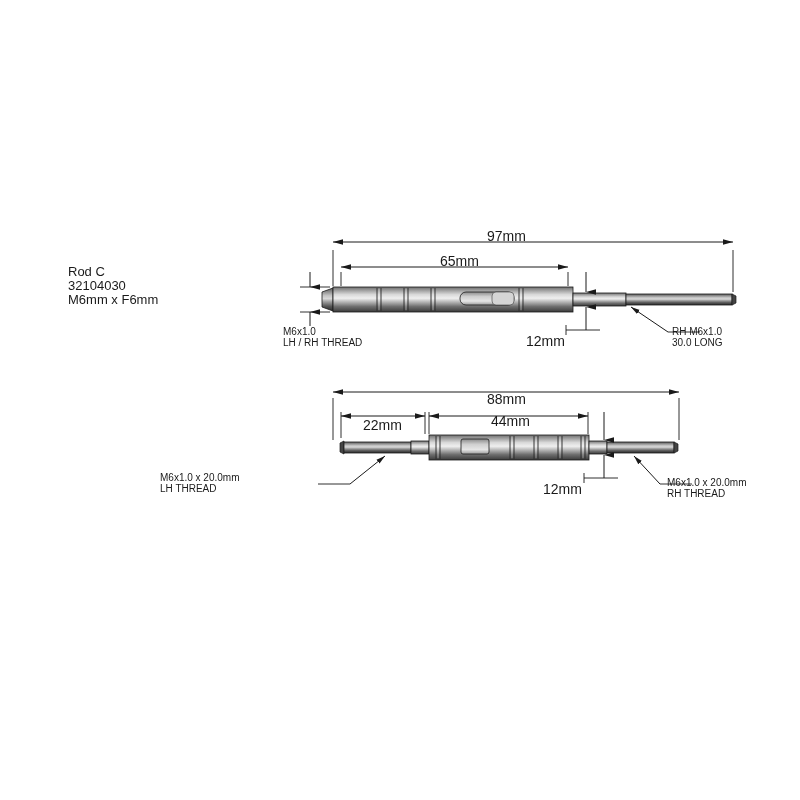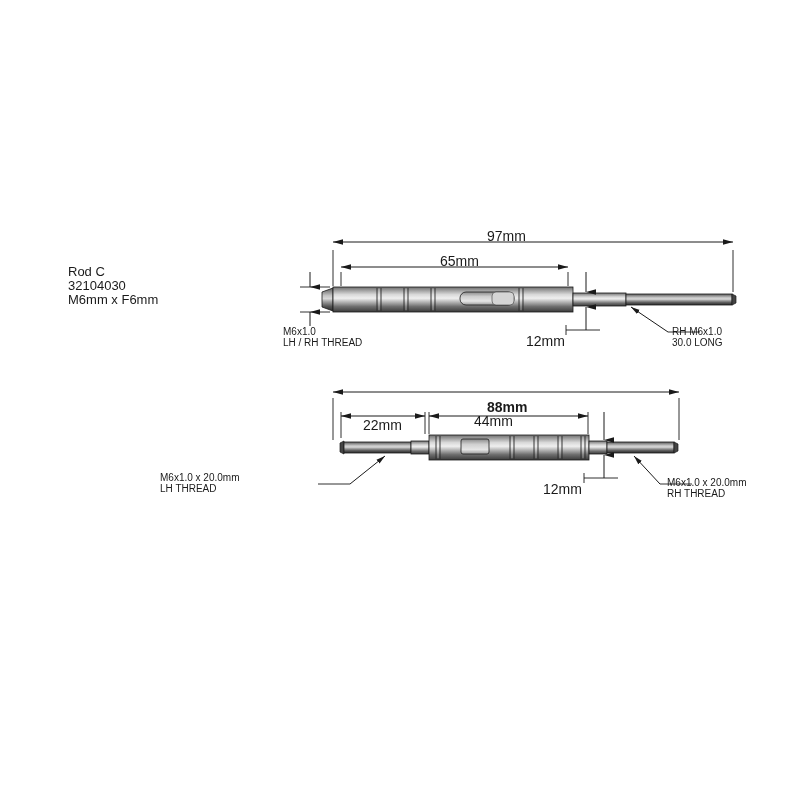--- a/index.html
+++ b/index.html
@@ -227,25 +227,25 @@
 
   <div class="dim-text" style="left:526px; top:333px;">12mm</div>
 
   <div class="note-text" style="left:283px; top:326px;">M6x1.0
 LH / RH THREAD</div>
 
   <div class="note-text" style="left:672px; top:326px;">RH M6x1.0
 30.0 LONG</div>
 
 
-  <div class="dim-text" style="left:487px; top:399px;font-weight:bold;">88mm</div>
+  <div class="dim-text" style="left:487px; top:391px;">88mm</div>
 
   <div class="dim-text" style="left:363px; top:409px;margin-top:8px;">22mm</div>
 
-  <div class="dim-text" style="left:474px; top:413px;">44mm</div>
+  <div class="dim-text" style="left:491px; top:413px;">44mm</div>
 
   <div class="dim-text" style="left:543px; top:481px;">12mm</div>
 
   <div class="note-text" style="left:160px; top:472px;">M6x1.0 x 20.0mm
 LH THREAD</div>
 
   <div class="note-text" style="left:667px; top:477px;">M6x1.0 x 20.0mm
 RH THREAD</div>
 
 </div>

